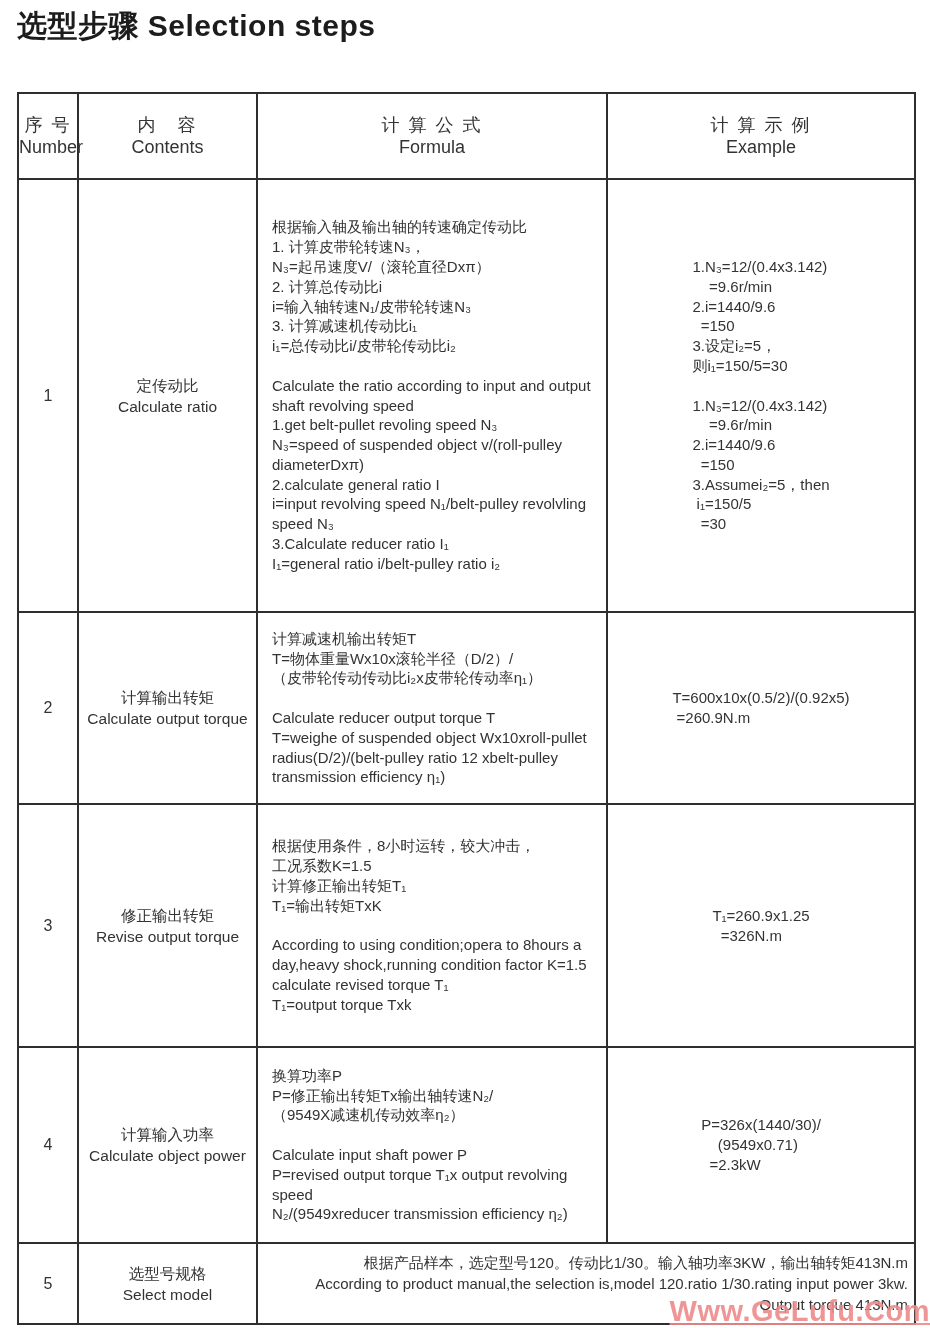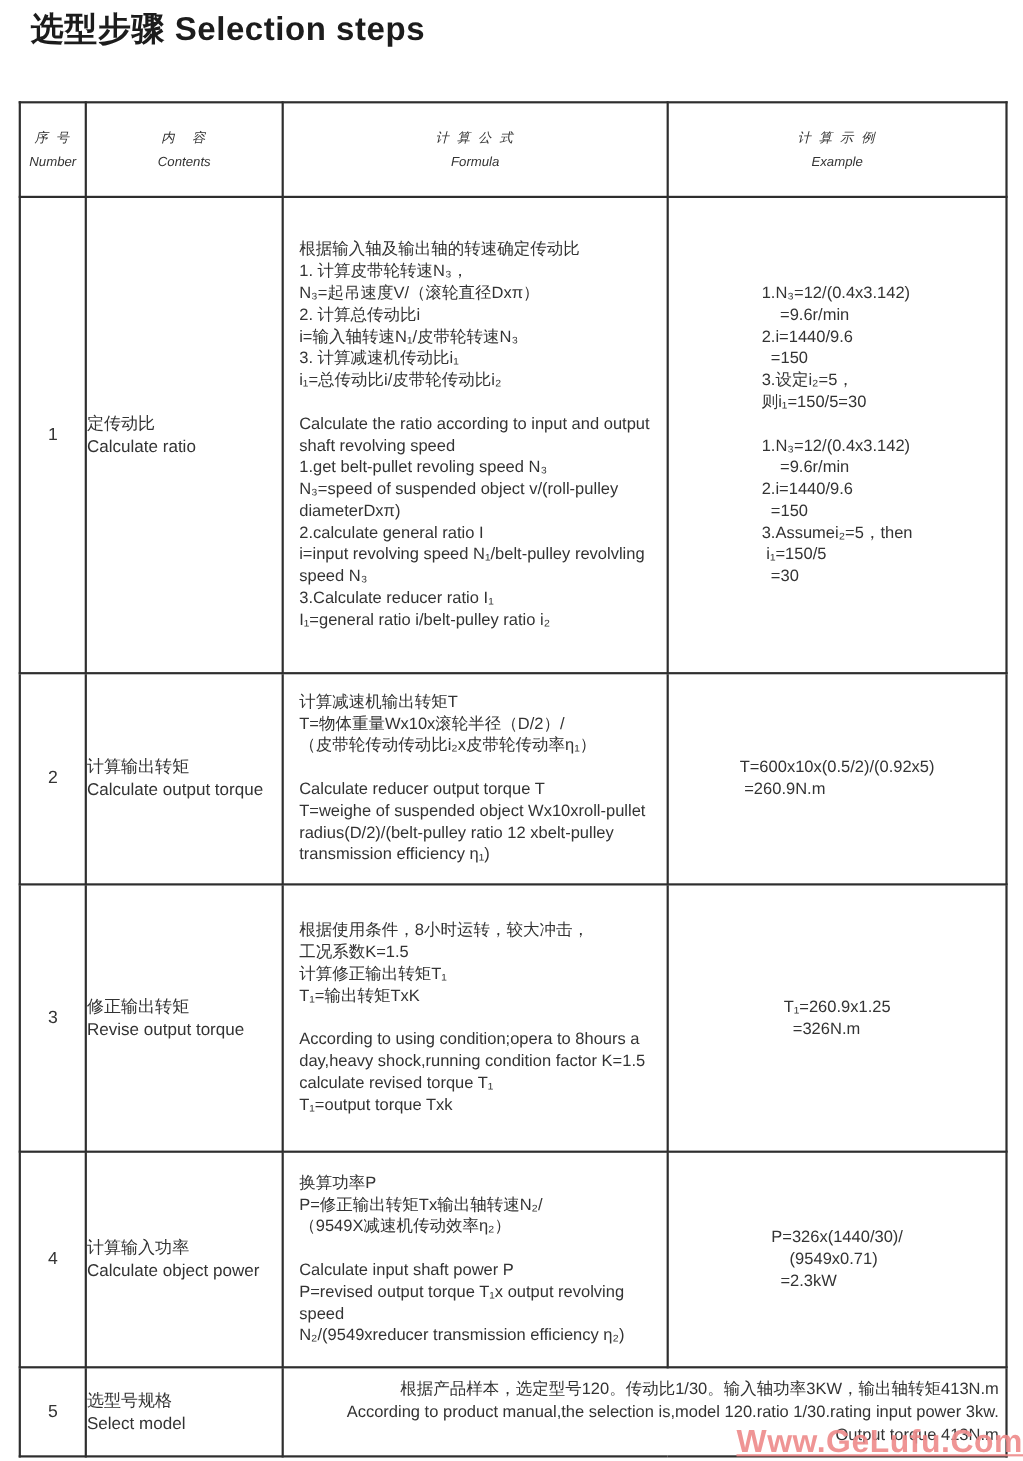--- a/index.html
+++ b/index.html
@@ -6,21 +6,21 @@
   html, body { background: #ffffff; }
   body {
     width: 930px; height: 1328px;
     position: relative;
     font-family: "Liberation Sans", "DejaVu Sans", sans-serif;
     color: #333333;
     overflow: hidden;
   }
   .page-title {
     position: absolute;
-    left: 28px; top: 6px;
+    left: 17px; top: 6px;
     font-size: 30px;
     font-weight: bold;
     color: #1c1c1c;
     letter-spacing: 0.5px;
   }
   table.selection-table {
     position: absolute;
     left: 17px; top: 92px;
     width: 897px;
     border-collapse: collapse;
@@ -37,27 +37,28 @@
   col.c-formula { width: 350px; }
   col.c-example { width: 308px; }
 
   tr.h-hdr { height: 86px; }
   tr.h-r1 { height: 433px; }
   tr.h-r2 { height: 192px; }
   tr.h-r3 { height: 243px; }
   tr.h-r4 { height: 196px; }
   tr.h-r5 { height: 71px; }
 
-  .hdr-cell { text-align: center; font-size: 12px; line-height: 22px; font-style: italic; }
+  .hdr-cell { text-align: center; font-size: 18px; line-height: 22px; }
   .hdr-zh { display: block; letter-spacing: 2px; }
   .hdr-en { display: block; }
 
   .num-cell { text-align: center; font-size: 16px; }
 
   .contents-cell {
+    text-align: center;
     font-size: 15.5px;
     line-height: 21px;
     white-space: pre-wrap;
     margin-left: 12px;
   }
 
   .formula-cell {
     font-size: 15px;
     line-height: 19.8px;
     padding: 12px 6px 12px 14px;

